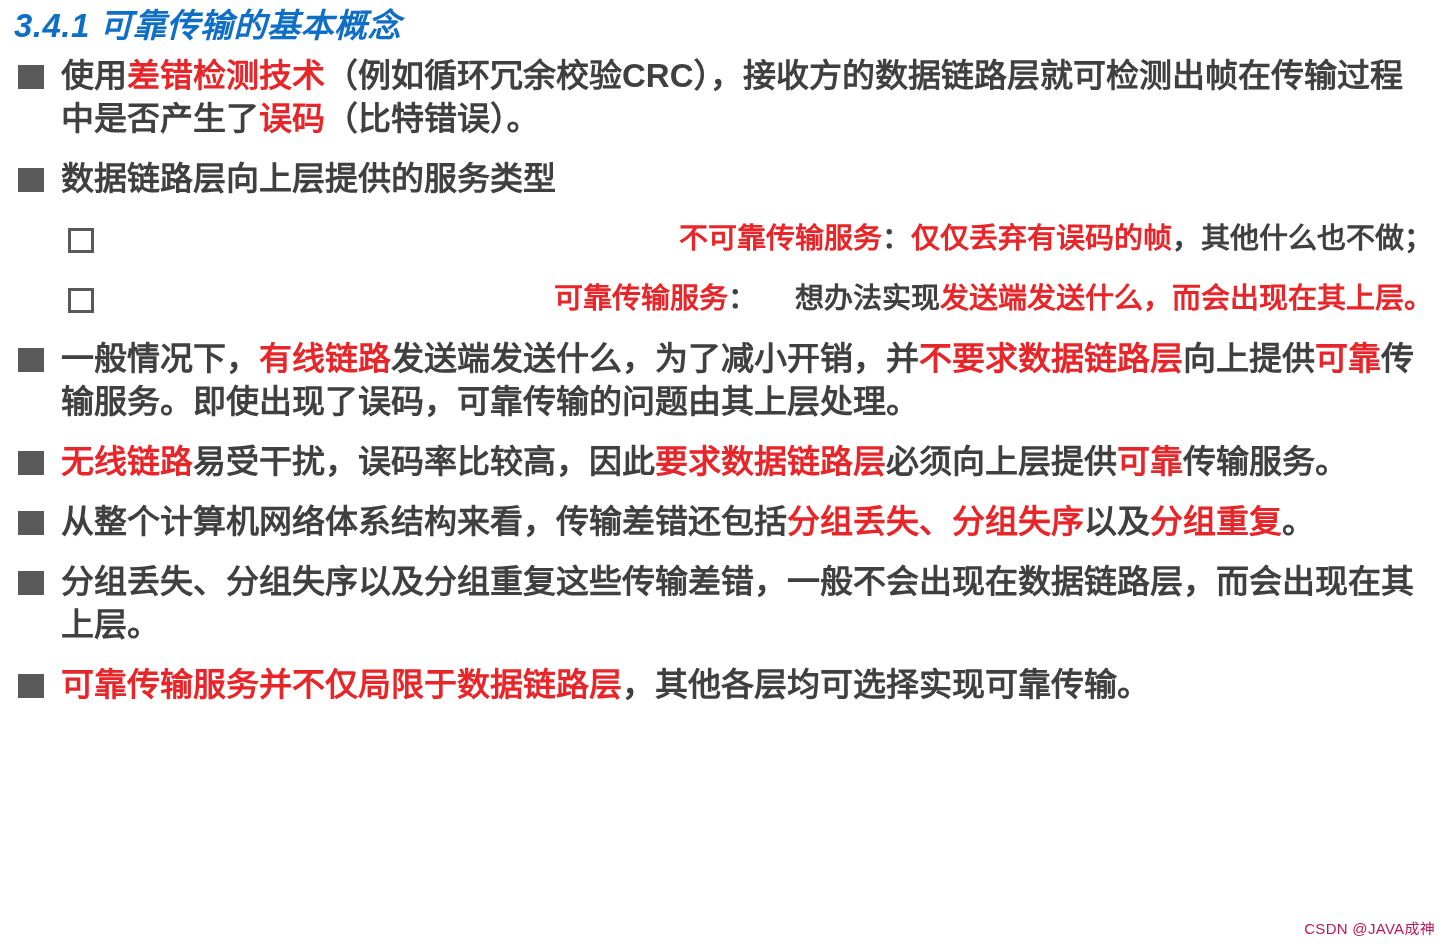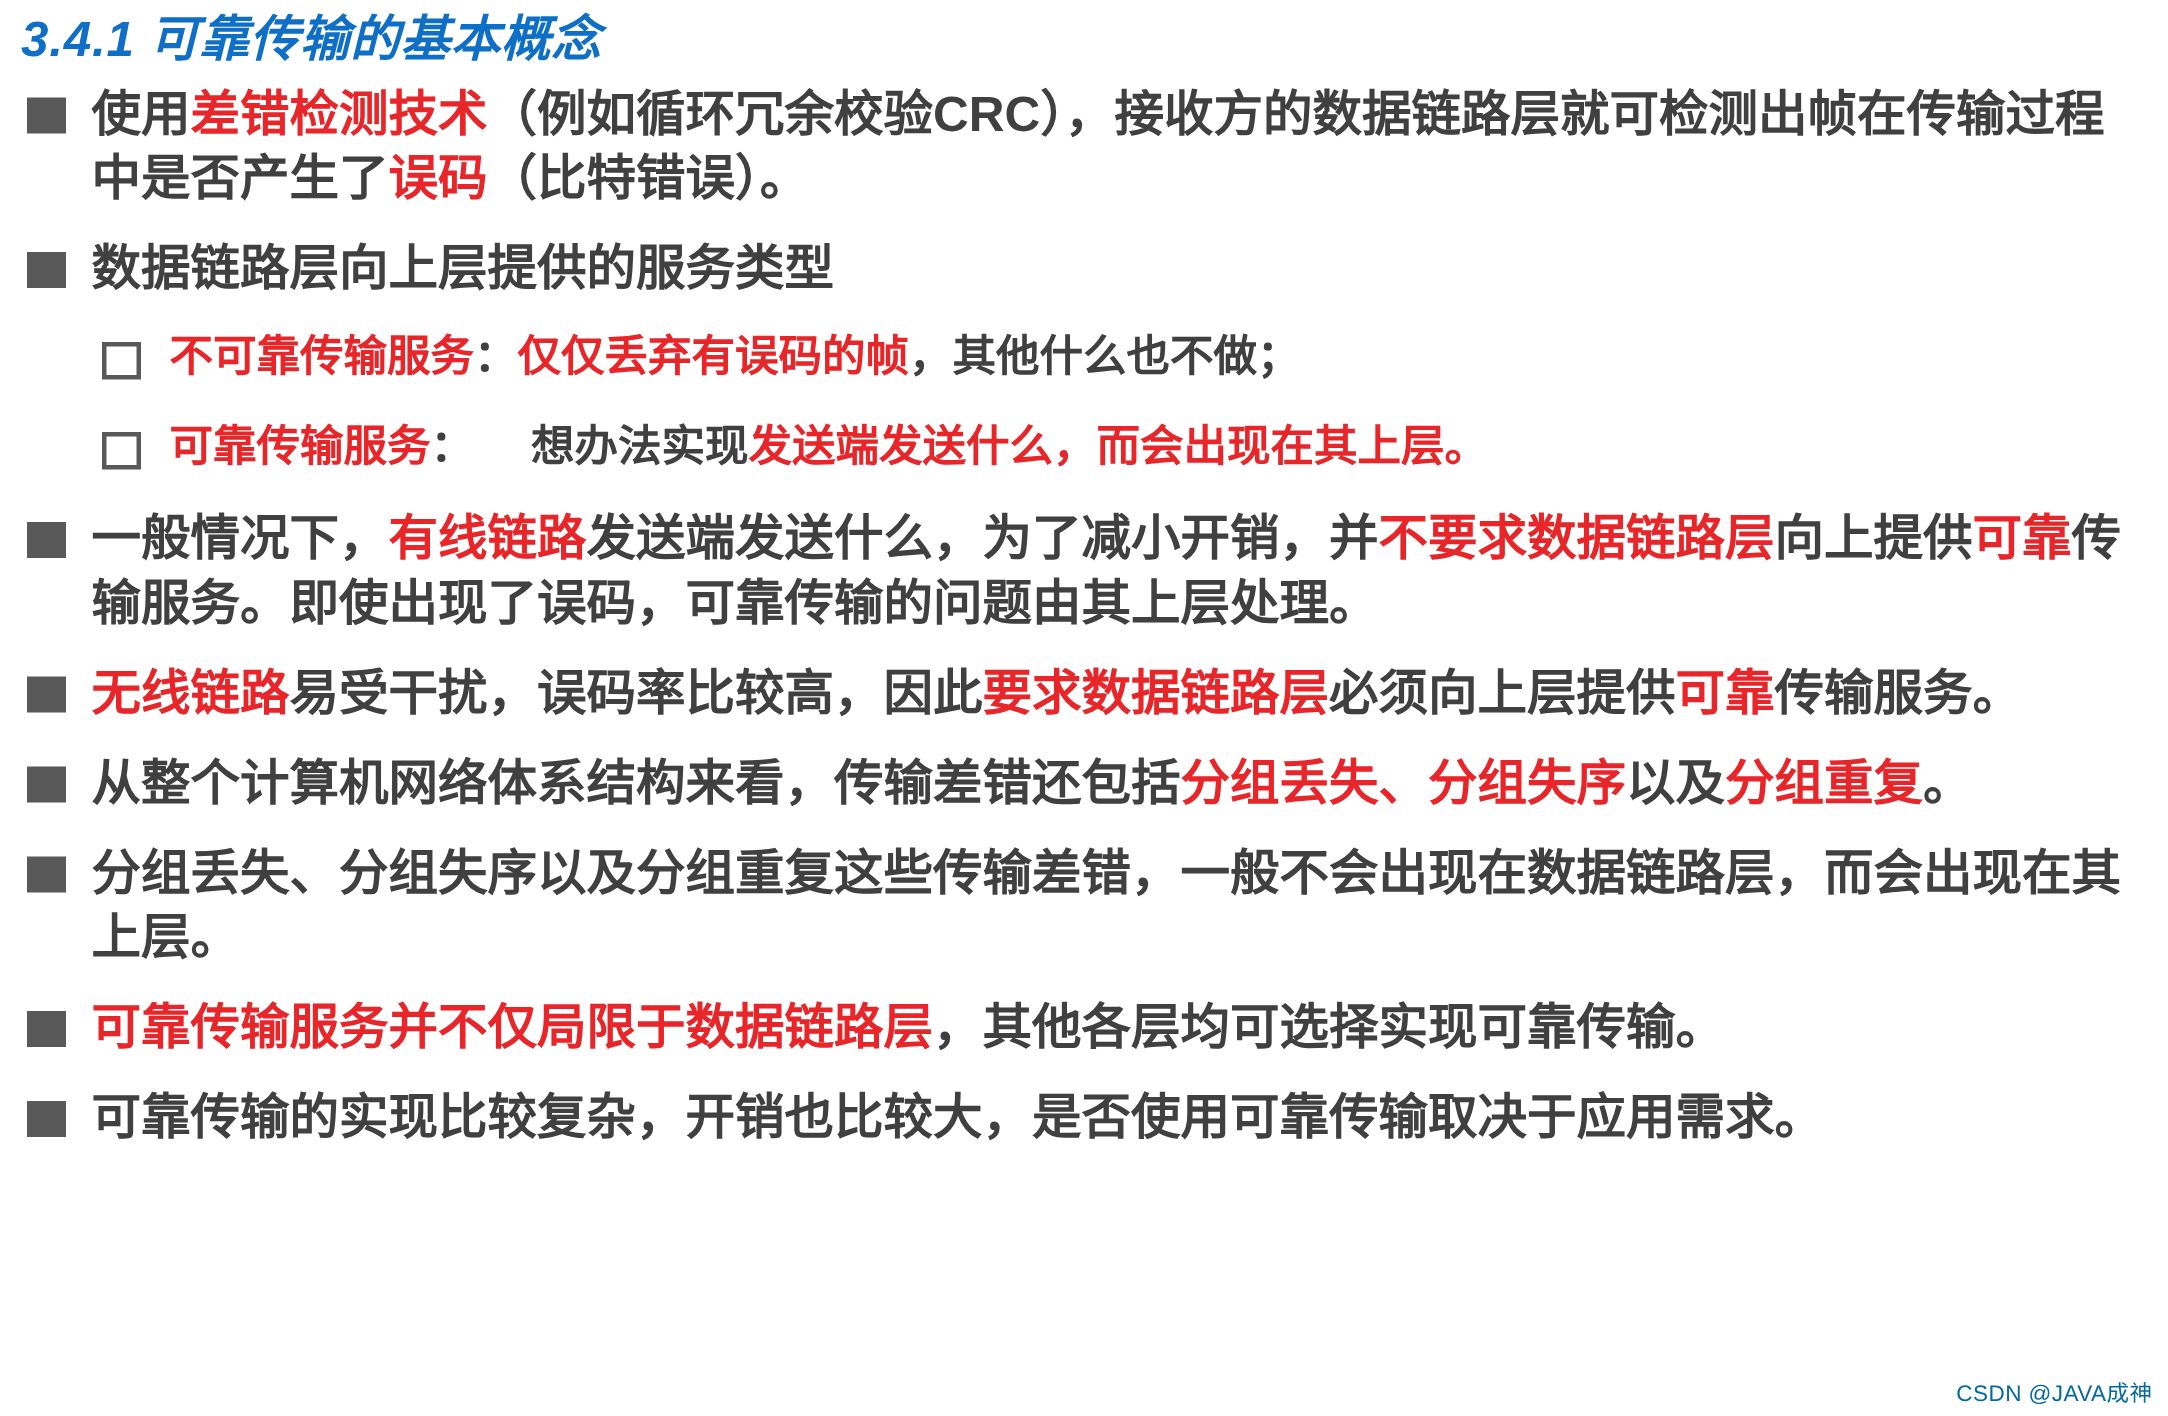--- a/index.html
+++ b/index.html
@@ -53,20 +53,21 @@
     line-height: 43px;
     font-weight: bold;
     color: #404040;
     letter-spacing: 0px;
   }
   .b2 {
     display: flex;
     align-items: flex-start;
     margin: 14px 0 18px 0;
     padding-left: 54px;
+    text-align: right;
   }
   .b2 > .marker-hollow {
     flex: 0 0 auto;
     width: 26px;
     height: 25px;
     border: 3px solid #595959;
     box-sizing: border-box;
     background: #ffffff;
     margin: 11px 19px 0 0;
   }
@@ -82,21 +83,21 @@
   }
   .gap-md {
     display: inline-block;
     width: 38px;
   }
   .watermark {
     position: absolute;
     right: 10px;
     bottom: 6px;
     font-size: 15px;
-    color: #0369a1;
+    color: #be185d;
     font-weight: normal;
     letter-spacing: 0.3px;
   }
 </style>
 </head>
 <body>
 
 <div class="slide">
 
   <h1 class="title">3.4.1 可靠传输的基本概念</h1>
@@ -131,21 +132,17 @@
         <div class="txt"><span>从整个计算机网络体系结构来看，传输差错还包括</span><span class="red">分组丢失、分组失序</span><span>以及</span><span class="red">分组重复</span><span>。</span></div>
       </div>
       <div class="b1">
         <span class="marker"></span>
         <div class="txt"><span>分组丢失、分组失序以及分组重复这些传输差错，一般不会出现在数据链路层，而会出现在其上层。</span></div>
       </div>
       <div class="b1">
         <span class="marker"></span>
         <div class="txt"><span class="red">可靠传输服务并不仅局限于数据链路层</span><span>，其他各层均可选择实现可靠传输。</span></div>
       </div>
-      <div class="b1">
-        <span class="marker"></span>
-        <div class="txt"><span>可靠传输的实现比较复杂，开销也比较大，是否使用可靠传输取决于应用需求。</span></div>
-      </div>
     </div>
 
   <div class="watermark">CSDN @JAVA成神</div>
 
 </div>
 
 </body></html>

